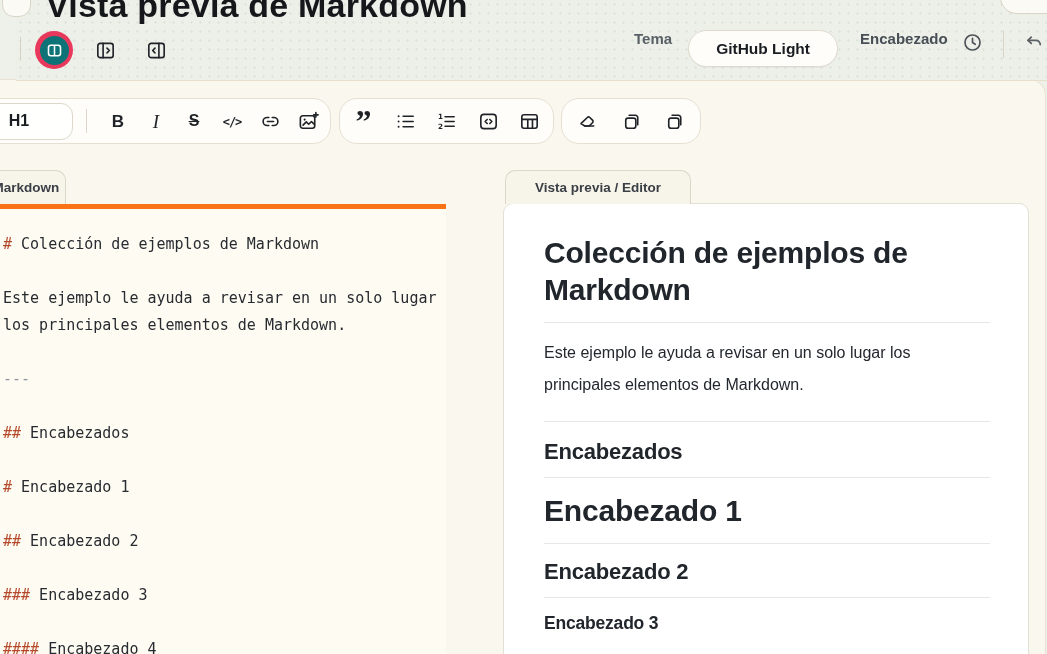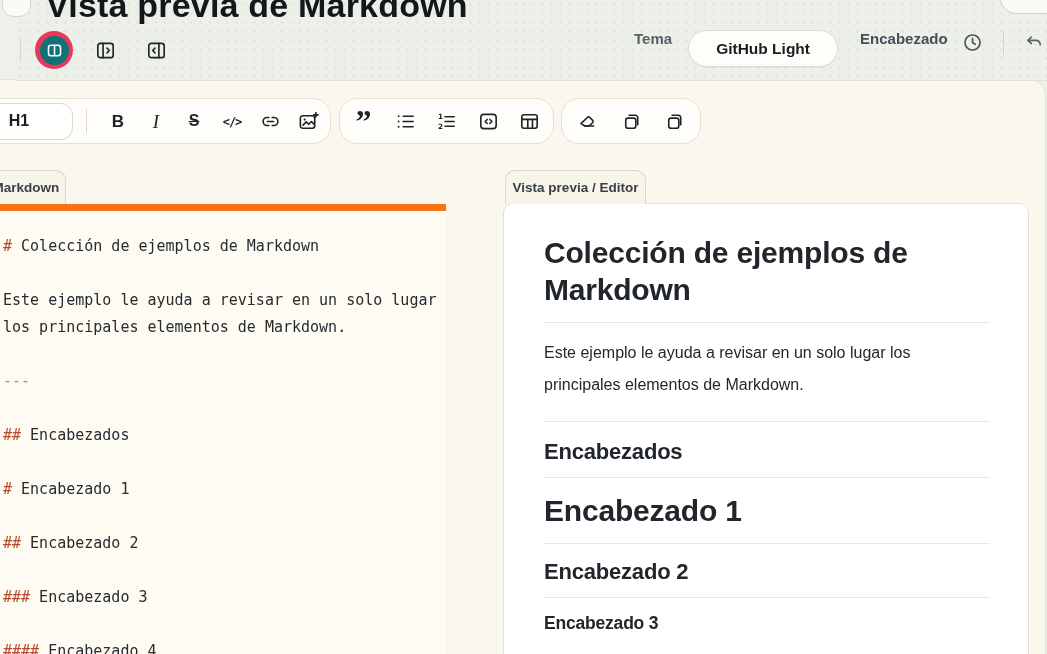--- a/index.html
+++ b/index.html
@@ -57,24 +57,24 @@
   .tg.s{text-decoration:line-through;font-weight:600;font-size:16px}
   .tg.c{font-family:"DejaVu Sans Mono",monospace;font-size:12px;font-weight:700;letter-spacing:-1px}
   .tg.q{font-family:"Liberation Serif",serif;font-size:32px;font-weight:700;height:18px;
         display:inline-block;line-height:26px;overflow:visible}
   
   .tab{position:absolute;top:170px;height:34px;background:#f7f4ea;border:1px solid #dbd6c7;
        border-bottom:none;border-radius:10px 10px 0 0;display:flex;align-items:center;
        justify-content:center;font-size:13.5px;font-weight:700;color:#3a3f45;z-index:2;
        box-sizing:border-box;cursor:pointer}
   .tab-src{left:-14px;width:80px}
-  .tab-prev{left:505px;width:141px}
+  .tab-prev{left:505px;width:186px}
   
   .editor{position:absolute;left:0;top:204px;width:446px;height:450px;background:#fdfbf2;
-        border-top:7px solid #f97316;padding:22px 0 0 3px;box-sizing:border-box;
+        border-top:5px solid #f97316;padding:22px 0 0 3px;box-sizing:border-box;
         font-family:"DejaVu Sans Mono",monospace;font-size:15px;line-height:27px;color:#272b30;
         white-space:pre;overflow:hidden;cursor:text}
   .ed-line{height:27px}
   .ed-marker{color:#b5492b}
   .ed-hr{color:#8f959c}
   
   .preview-card{position:absolute;left:503px;top:203px;width:526px;height:500px;background:#ffffff;
         border:1px solid #e3e0d6;border-radius:10px;box-sizing:border-box;
         padding:30px 38px 40px 40px;overflow:hidden;color:#21262c}
   .preview-card h1,.preview-card h2,.preview-card h3,.preview-card h4{

